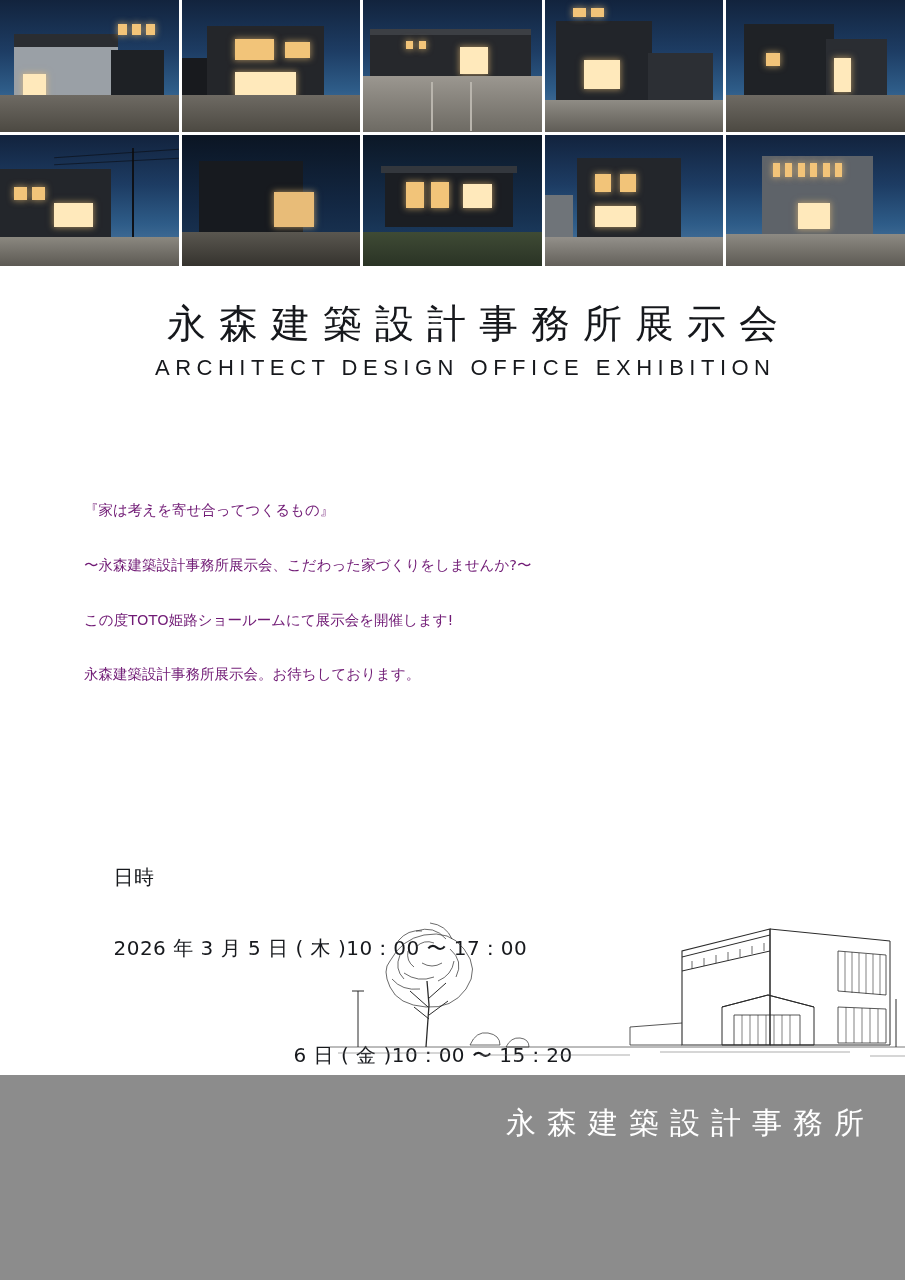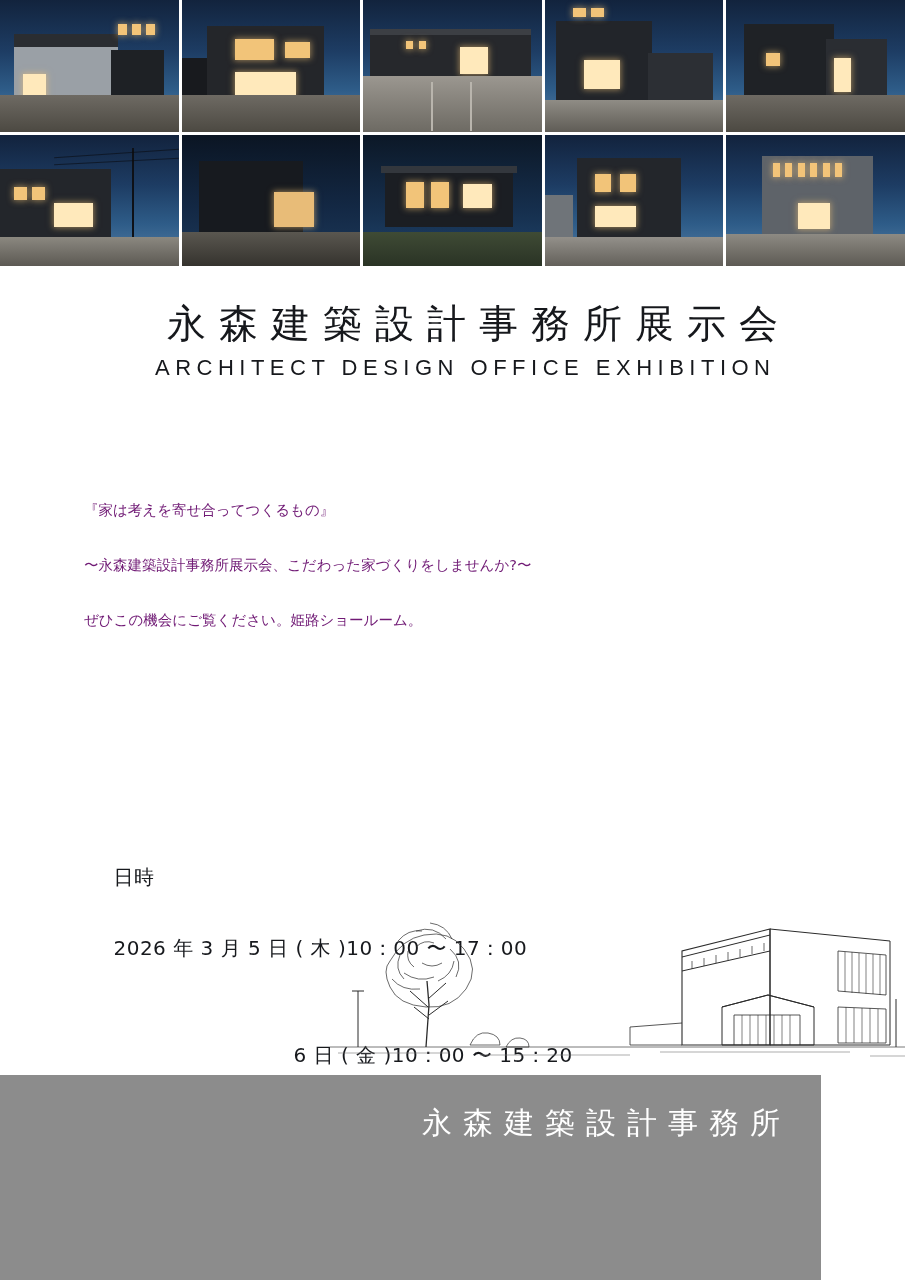--- a/index.html
+++ b/index.html
@@ -136,21 +136,21 @@
     top: 895px;
     width: 575px;
     height: 180px;
   }
 
   
   .footer {
     position: absolute;
     left: 0;
     bottom: 0;
-    width: 821px;
+    width: 905px;
     height: 205px;
     background: #8c8c8c;
   }
   .footer-inner {
     position: absolute;
     right: 30px;
     top: 28px;
     text-align: right;
     color: #ffffff;
   }
@@ -284,21 +284,22 @@
 </div>
 
 <div class="title-block">
   <div class="title-jp">永森建築設計事務所展示会</div>
   <div class="title-en">ARCHITECT  DESIGN  OFFICE   EXHIBITION</div>
 </div>
 
 <div class="copy">
   <p>『家は考えを寄せ合ってつくるもの』</p>
   <p>〜永森建築設計事務所展示会、こだわった家づくりをしませんか?〜</p>
-  <p>ぜひこの機会にご覧ください。姫路ショールーム。</p>
+  <p>この度TOTO姫路ショールームにて展示会を開催します!</p>
+  <p>永森建築設計事務所展示会。お待ちしております。</p>
 </div>
 
 <div class="info">
   <div class="row">
     <span>日時</span>
     <span style="display:inline-block;width:26px;"></span>
     <span>2026 年 3 月 5 日 ( 木 )10：00 〜 17：00</span>
   </div>
   <div class="row indent">
     <span>6 日 ( 金 )10：00 〜 15：20</span>

